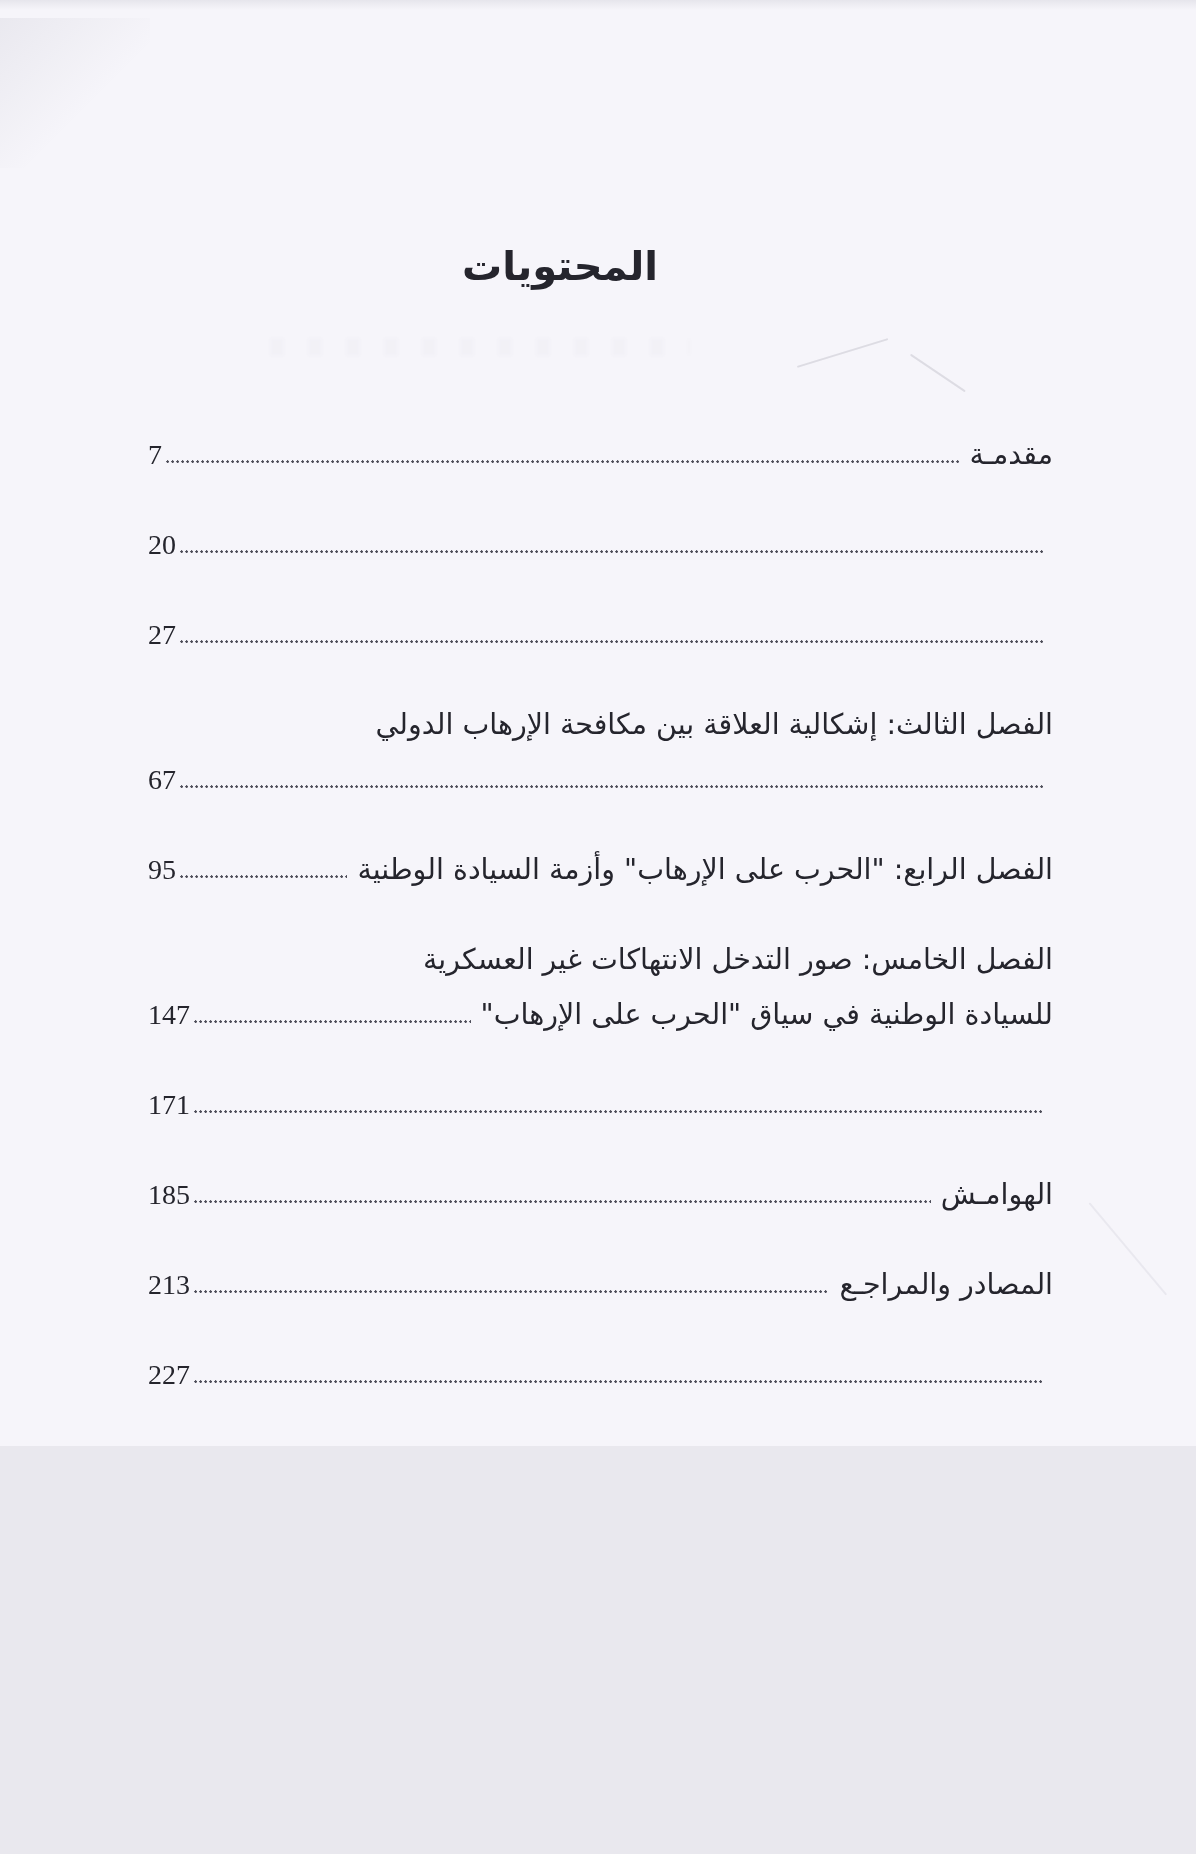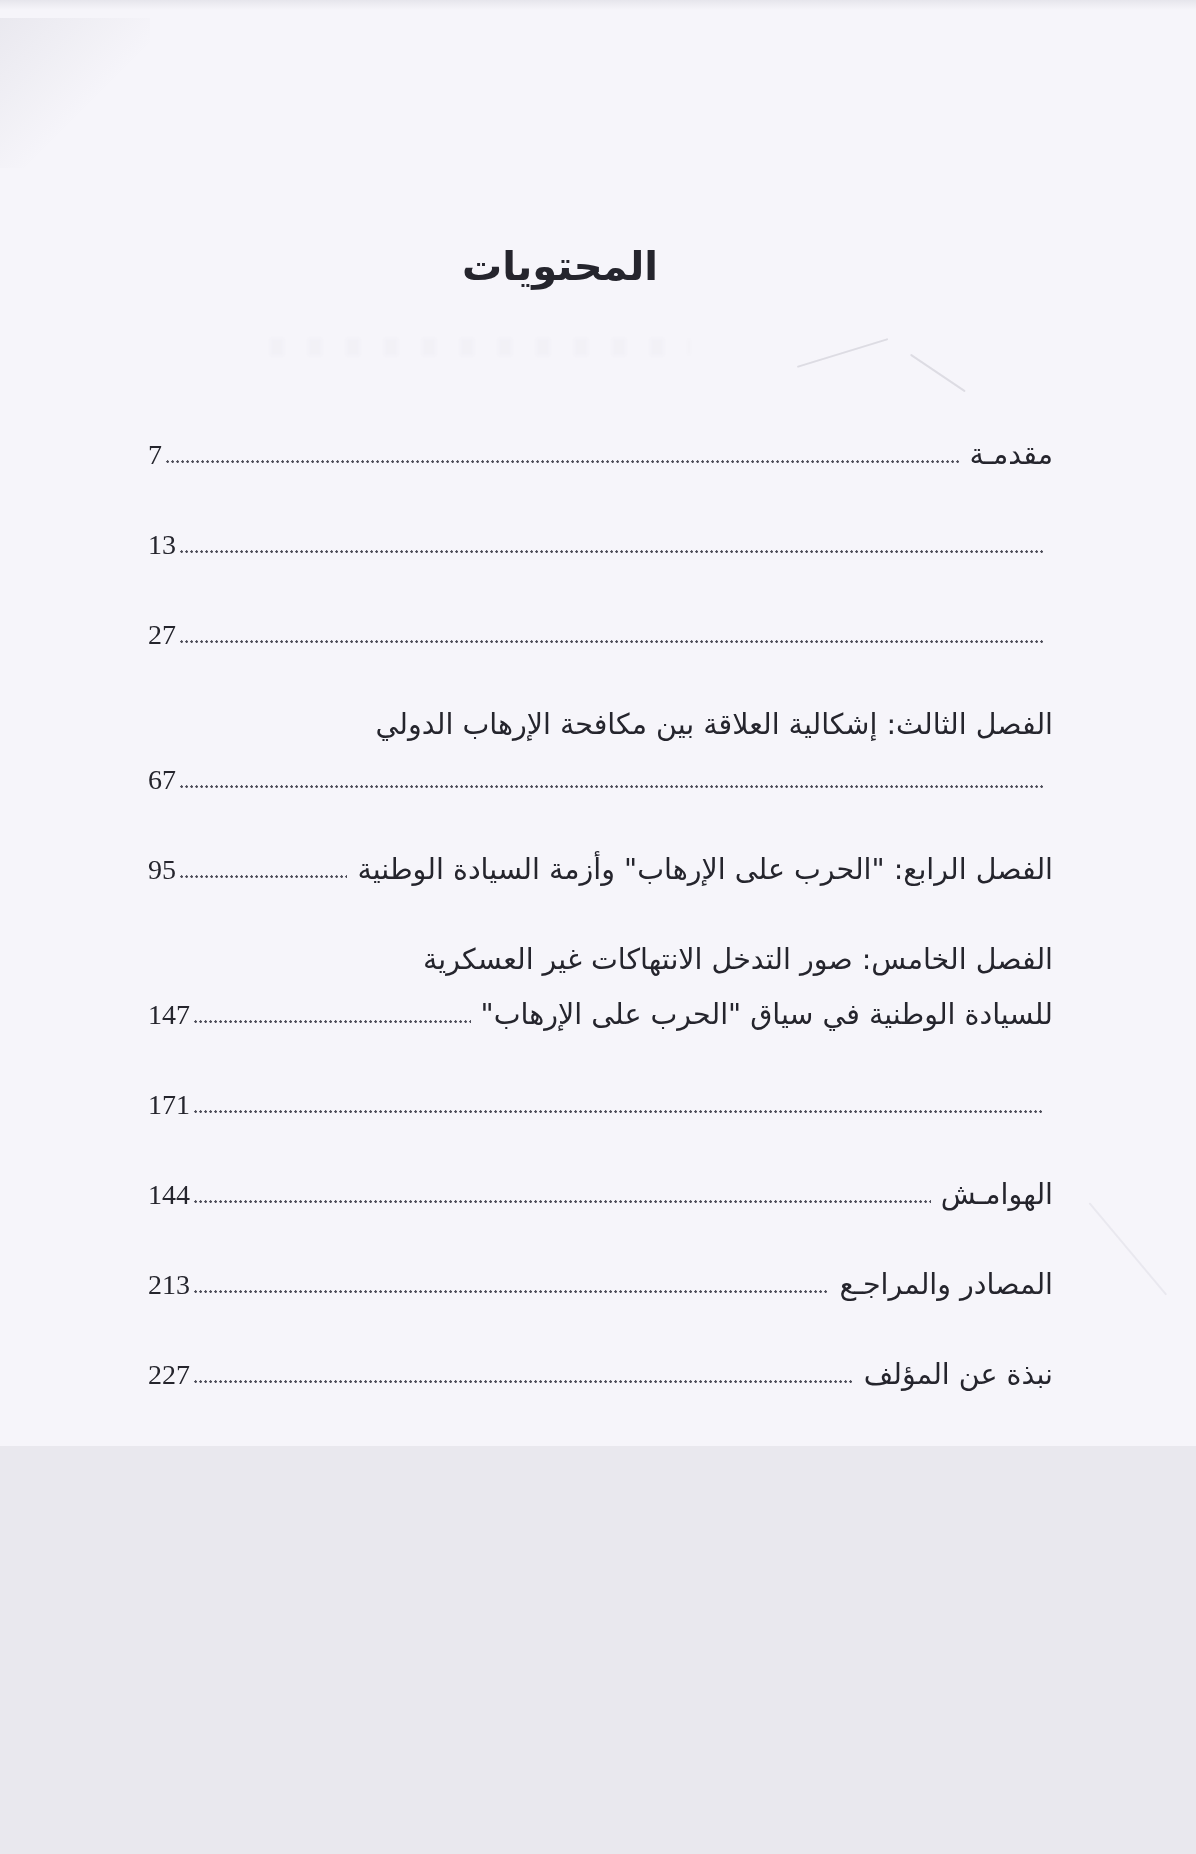--- a/index.html
+++ b/index.html
@@ -115,21 +115,21 @@
       <div class="toc-entry">
         <div class="toc-line">
           <span class="entry-text">مقدمـة</span>
           <span class="leader"></span>
           <span class="page-num">7</span>
         </div>
       </div>
       <div class="toc-entry">
         <div class="toc-line">
           <span class="leader"></span>
-          <span class="page-num">13</span>
+          <span class="page-num">20</span>
         </div>
       </div>
       <div class="toc-entry">
         <div class="toc-line">
           <span class="leader"></span>
           <span class="page-num">27</span>
         </div>
       </div>
       <div class="toc-entry">
         <div class="toc-line">
@@ -160,31 +160,30 @@
       <div class="toc-entry">
         <div class="toc-line">
           <span class="leader"></span>
           <span class="page-num">171</span>
         </div>
       </div>
       <div class="toc-entry">
         <div class="toc-line">
           <span class="entry-text">الهوامـش</span>
           <span class="leader"></span>
-          <span class="page-num">144</span>
+          <span class="page-num">185</span>
         </div>
       </div>
       <div class="toc-entry">
         <div class="toc-line">
           <span class="entry-text">المصادر والمراجـع</span>
           <span class="leader"></span>
           <span class="page-num">213</span>
         </div>
       </div>
       <div class="toc-entry">
         <div class="toc-line">
-          <span class="entry-text">نبذة عن المؤلف</span>
           <span class="leader"></span>
           <span class="page-num">227</span>
         </div>
       </div>
     </div>
 </div>
 
 </body></html>

